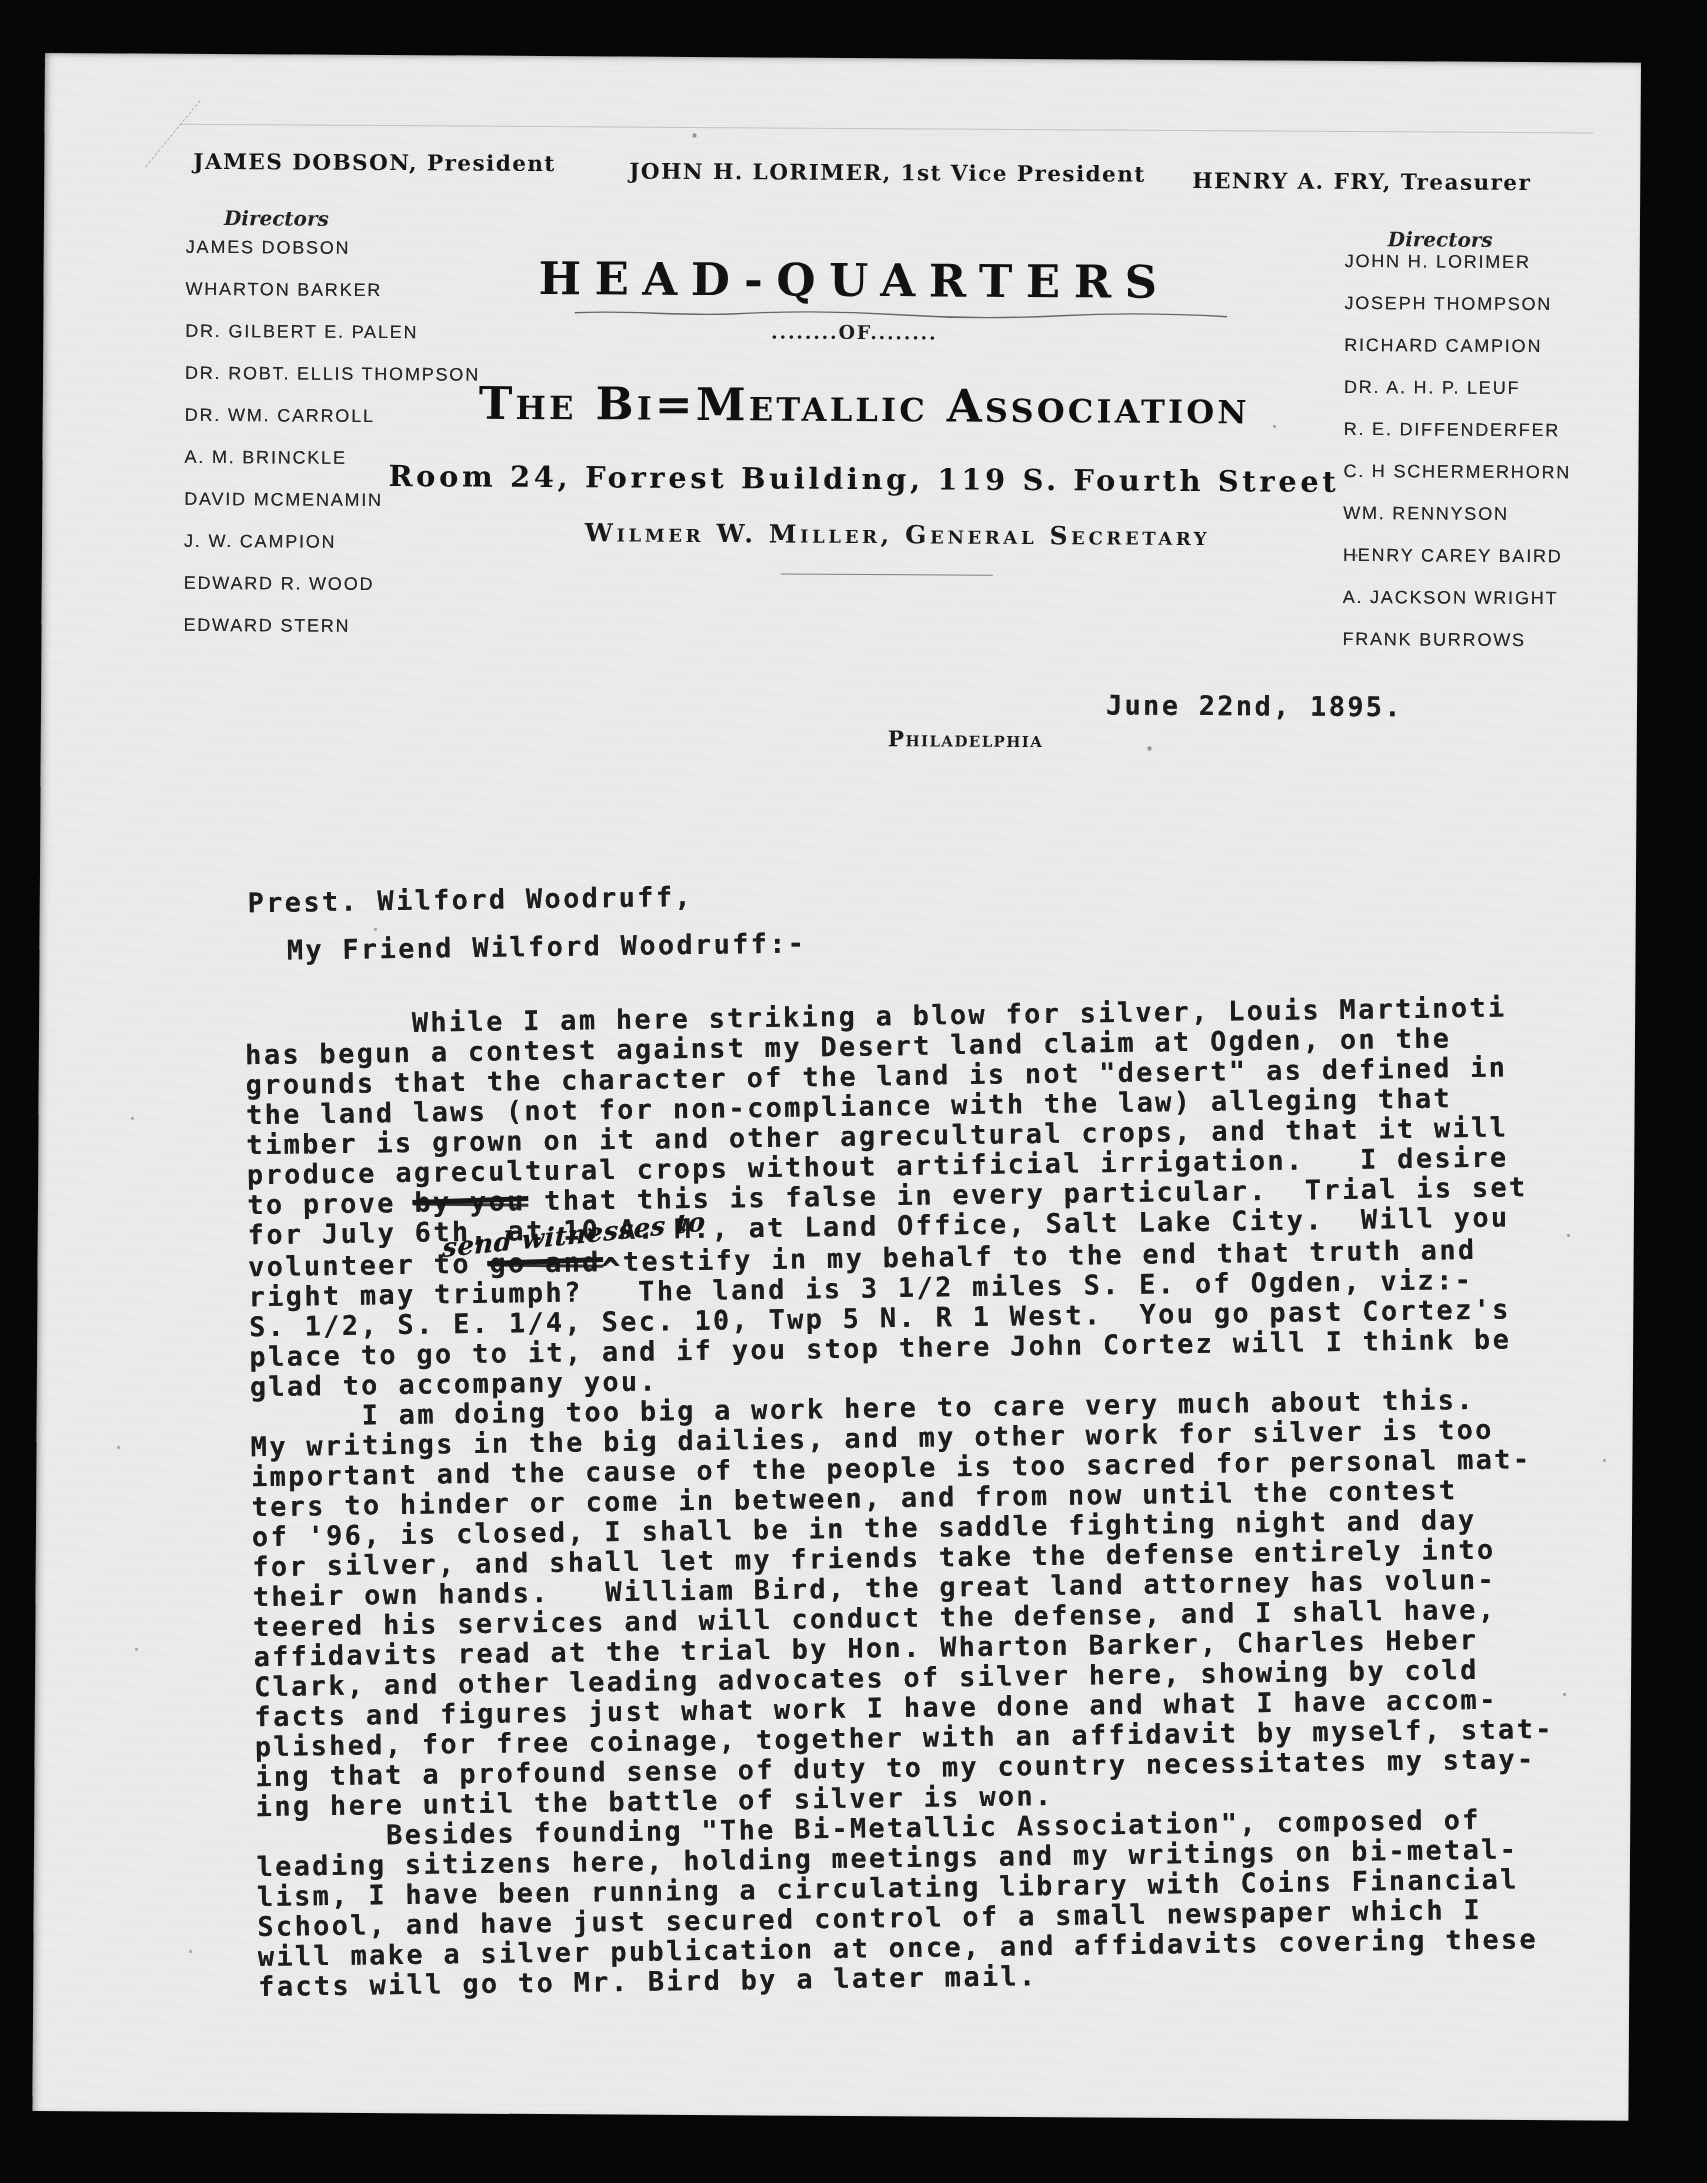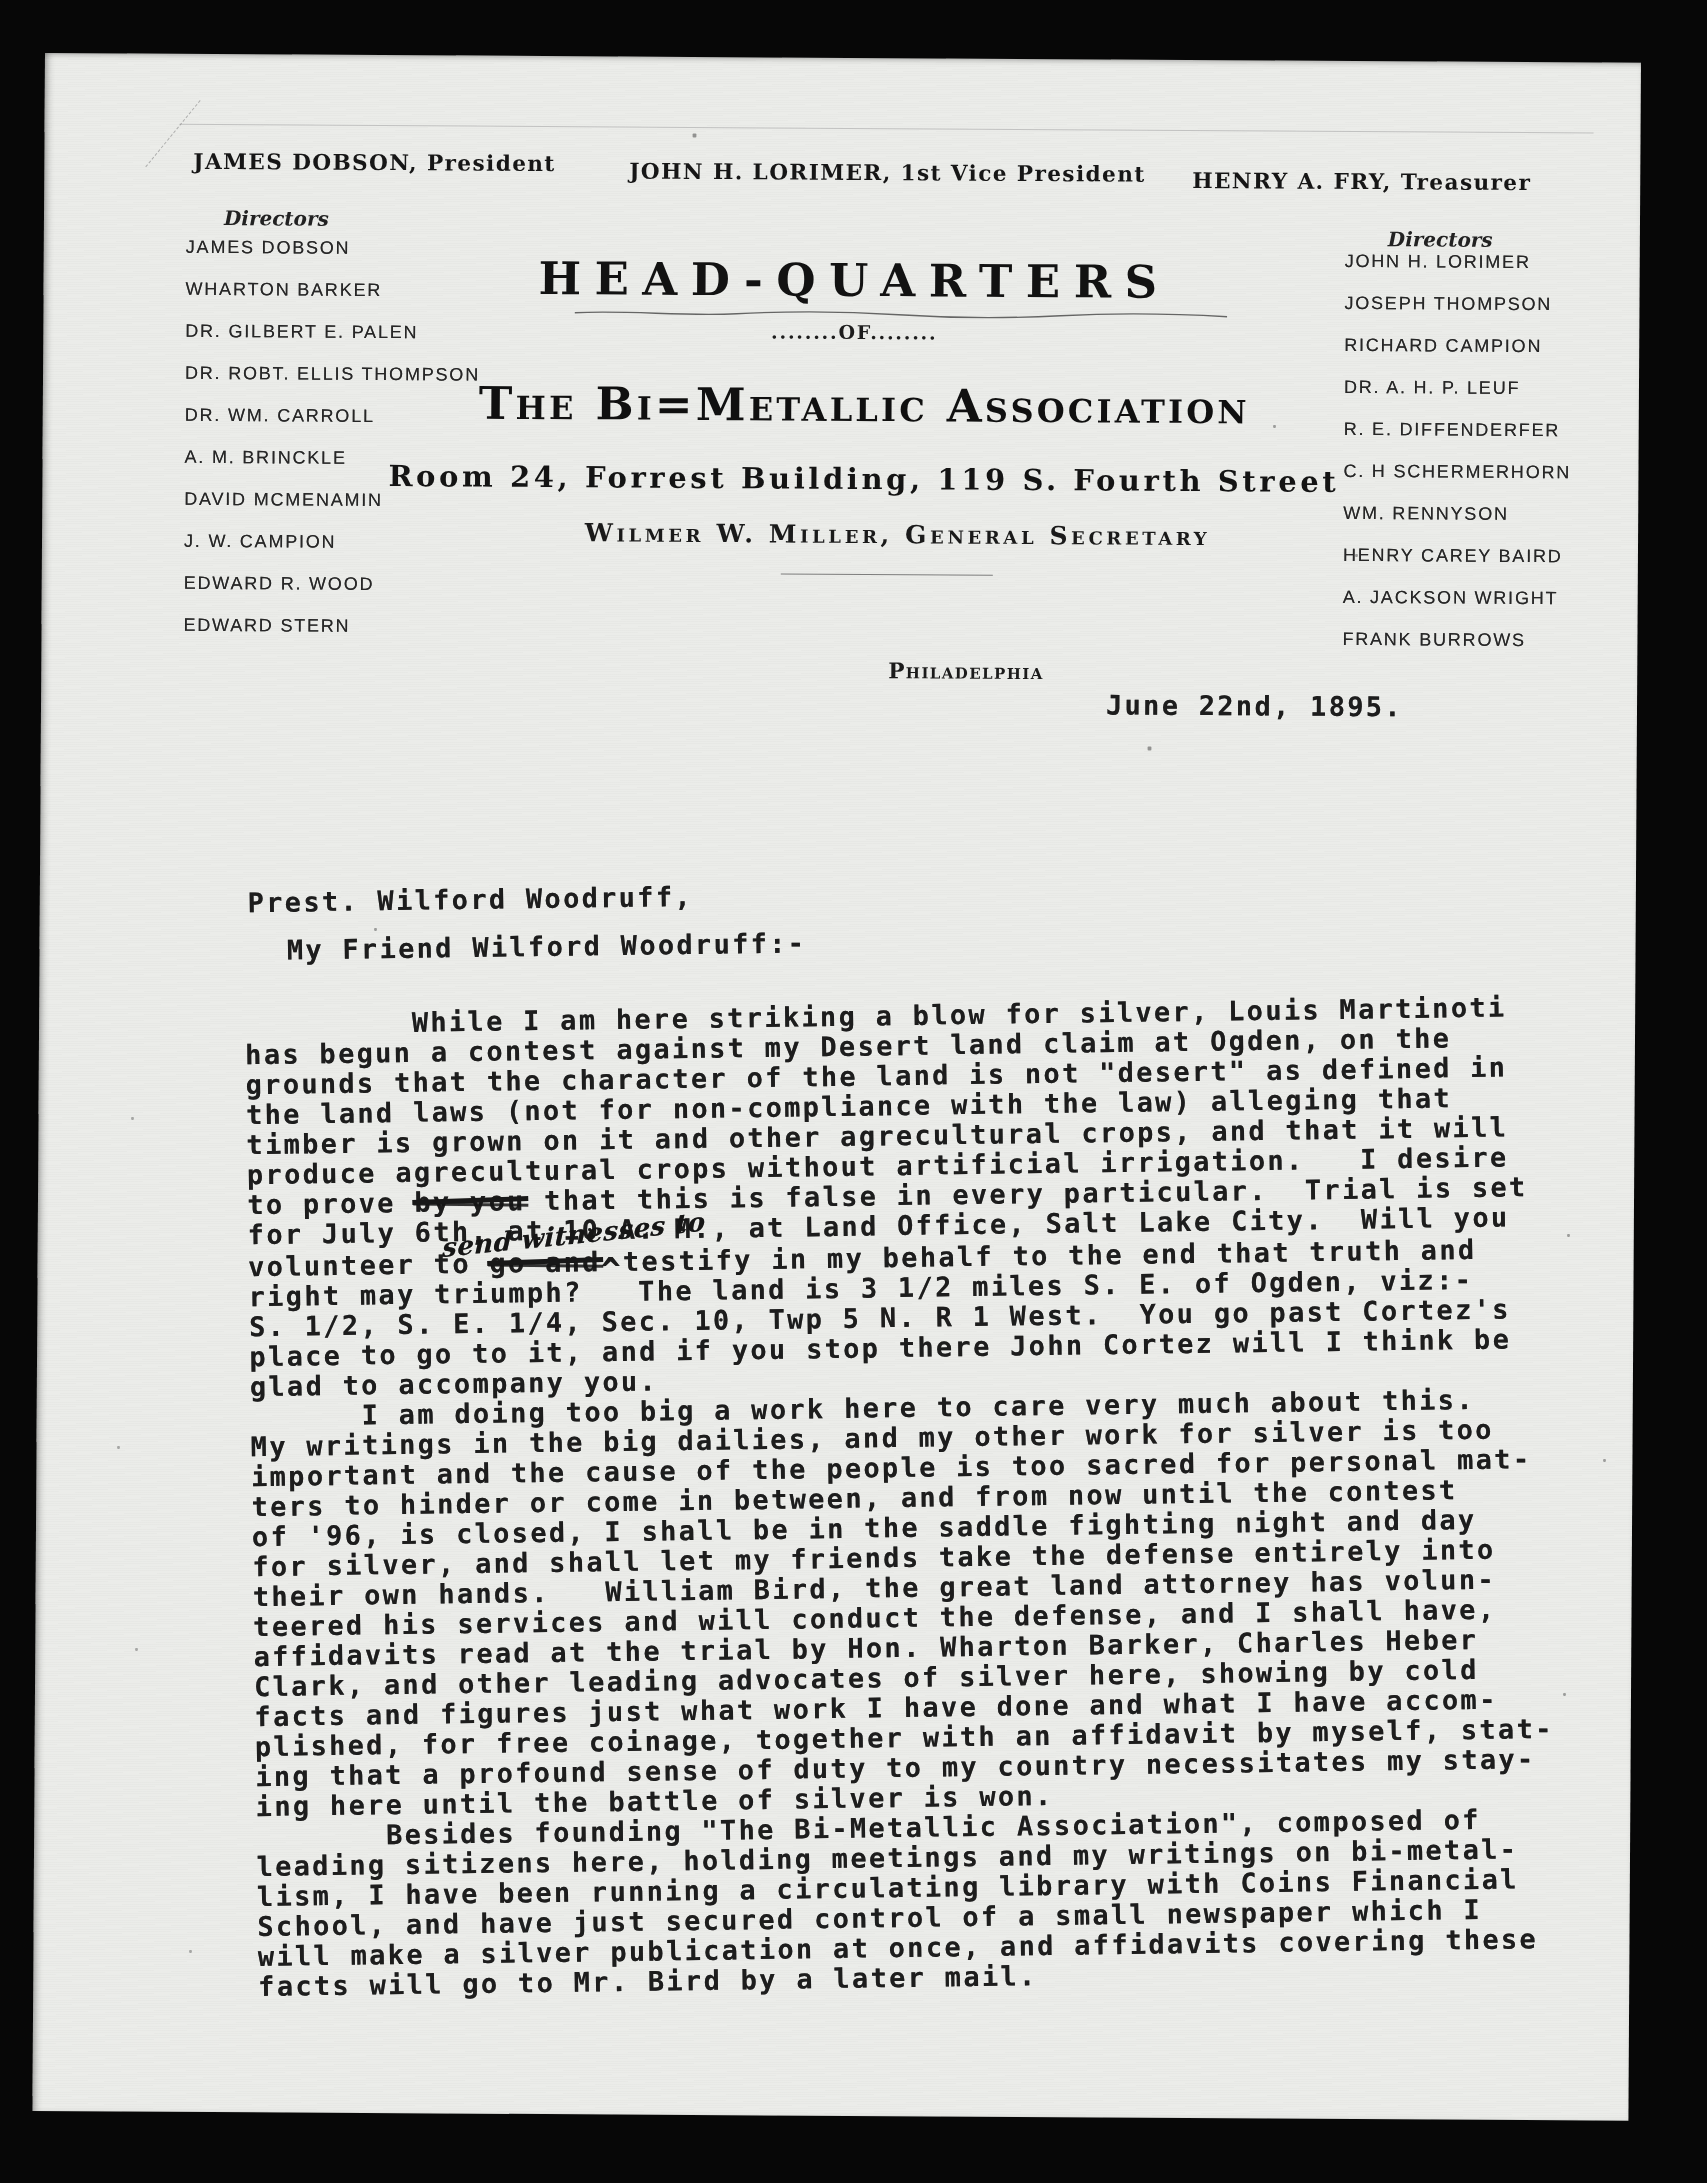--- a/index.html
+++ b/index.html
@@ -35,21 +35,21 @@
       font:600 19px "DejaVu Serif","Liberation Serif",serif;letter-spacing:1.8px;color:#1c1c1c;}
   .org{position:absolute;left:315px;top:321px;width:1013px;text-align:center;white-space:nowrap;
       font:700 45px "DejaVu Serif","Liberation Serif",serif;font-variant:small-caps;
       letter-spacing:3.2px;color:#101010;}
   .addr{position:absolute;left:315px;top:404px;width:1013px;text-align:center;white-space:nowrap;
       font:700 29px "DejaVu Serif","Liberation Serif",serif;letter-spacing:3.6px;color:#141414;}
   .secy{position:absolute;left:315px;top:462px;width:1081px;text-align:center;white-space:nowrap;
       font:600 25px "DejaVu Serif","Liberation Serif",serif;font-variant:small-caps;
       letter-spacing:3.6px;color:#1a1a1a;}
   .secy-underline{position:absolute;left:739px;top:516px;width:212px;height:1.4px;background:#6a6a6a;opacity:.85;}
-  .city{position:absolute;left:847px;top:600px;font:600 21.6px "DejaVu Serif","Liberation Serif",serif;
+  .city{position:absolute;left:847px;top:668px;font:600 21.6px "DejaVu Serif","Liberation Serif",serif;
       font-variant:small-caps;letter-spacing:1.4px;color:#1b1b1b;}
   
   .typed{position:absolute;left:203px;top:834px;width:1288px;
       font:700 27px/30px "DejaVu Sans Mono","Liberation Mono",monospace;
       letter-spacing:2.3px;color:#1d1d1d;transform:rotate(-1.15deg);transform-origin:0 0;
       text-shadow:0 0 0.5px rgba(10,10,10,.55);}
   .dateline{position:absolute;left:1065px;top:631px;
       font:700 27px/30px "DejaVu Sans Mono","Liberation Mono",monospace;
       letter-spacing:2.3px;color:#1d1d1d;text-shadow:0 0 0.5px rgba(10,10,10,.55);}
   .recipient{margin:0 0 17.6px 4.5px;white-space:pre;}

